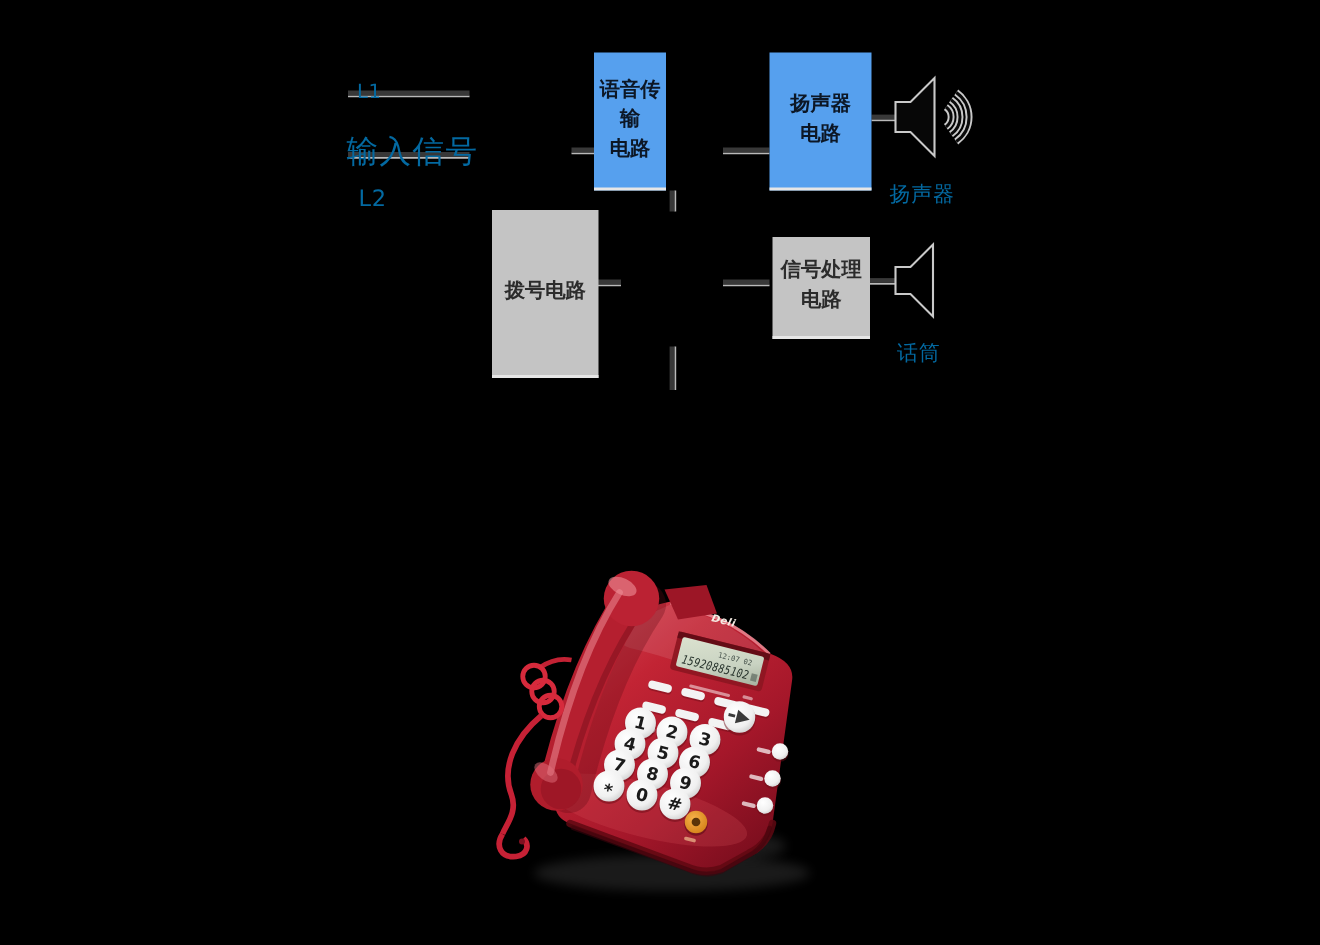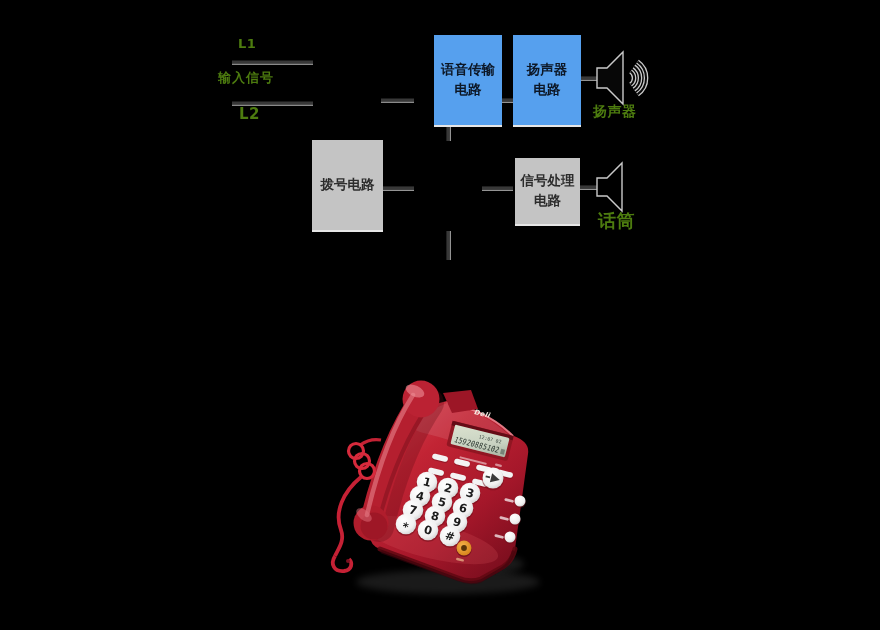--- a/index.html
+++ b/index.html
@@ -5,21 +5,21 @@
   html,body{margin:0;padding:0;background:#000;}
   .stage{position:relative;width:880px;height:630px;background:#000;overflow:hidden;
          font-family:"DejaVu Sans","Liberation Sans",sans-serif;}
   .layer{position:absolute;left:0;top:0;}
   .blk{position:absolute;display:flex;align-items:center;justify-content:center;
        text-align:center;font-weight:bold;font-size:13.5px;line-height:1.45;
        white-space:pre-line;box-sizing:border-box;border-bottom:2px solid #e6e6e6;
        z-index:3;}
   .blk.blue{background:#56a0ee;color:#0c1726;}
   .blk.gray{background:#c4c4c4;color:#2c2c2c;}
-  .lbl{position:absolute;color:#4d7c0f;font-weight:bold;z-index:3;letter-spacing:.5px;}
+  .lbl{position:absolute;color:#0369a1;font-weight:normal;z-index:3;letter-spacing:.5px;margin-top:18px;}
   svg{display:block;}
 </style>
 </head>
 <body>
 
 <div class="stage">
 
   <svg class="layer" width="880" height="630" viewBox="0 0 880 630">
     <defs>
       <linearGradient id="bodyG" x1="0" y1="0" x2="0.75" y2="1">
@@ -243,28 +243,28 @@
         <circle cx="356" cy="451" r="7.5" stroke="#d62a3c" stroke-width="3.2"></circle>
         <circle cx="362" cy="461" r="7.5" stroke="#d62a3c" stroke-width="3.2"></circle>
         <circle cx="367" cy="471" r="7.5" stroke="#d62a3c" stroke-width="3.2"></circle>
         <path d="M361,477 C343,492 334,512 341,530 C345,541 338,549 335,556" stroke="#c62135" stroke-width="3.8"></path>
         <path d="M335,556 C330,564 334,572 344,571 C352,570 353,563 349,559" stroke="#c62135" stroke-width="3.8"></path>
         <circle cx="348" cy="561" r="2" fill="#7e1020" stroke="none"></circle>
       </g>
     </g>
   </svg>
 
-  <div class="blk blue" style="left:434px;top:35px;width:68px;height:92px">语音传输
+  <div class="blk blue" style="left:396px;top:35px;width:48px;height:92px">语音传输
 电路</div>
   <div class="blk blue" style="left:513px;top:35px;width:68px;height:92px">扬声器
 电路</div>
 
-  <div class="blk gray" style="left:312px;top:140px;width:71px;height:92px">拨号电路</div>
+  <div class="blk gray" style="left:328px;top:140px;width:71px;height:112px">拨号电路</div>
   <div class="blk gray" style="left:515px;top:158px;width:65px;height:68px">信号处理
 电路</div>
 
   <div class="lbl" style="left:238px;top:36px;font-size:13px">L1</div>
-  <div class="lbl" style="left:218px;top:69px;font-size:13px;letter-spacing:1px">输入信号</div>
+  <div class="lbl" style="left:231px;top:69px;font-size:21px;letter-spacing:1px">输入信号</div>
   <div class="lbl" style="left:239px;top:105px;font-size:15px">L2</div>
   <div class="lbl" style="left:593px;top:103px;font-size:14px">扬声器</div>
-  <div class="lbl" style="left:598px;top:209px;font-size:18px">话筒</div>
+  <div class="lbl" style="left:598px;top:209px;font-size:14px">话筒</div>
 
 </div>
 
 </body></html>

